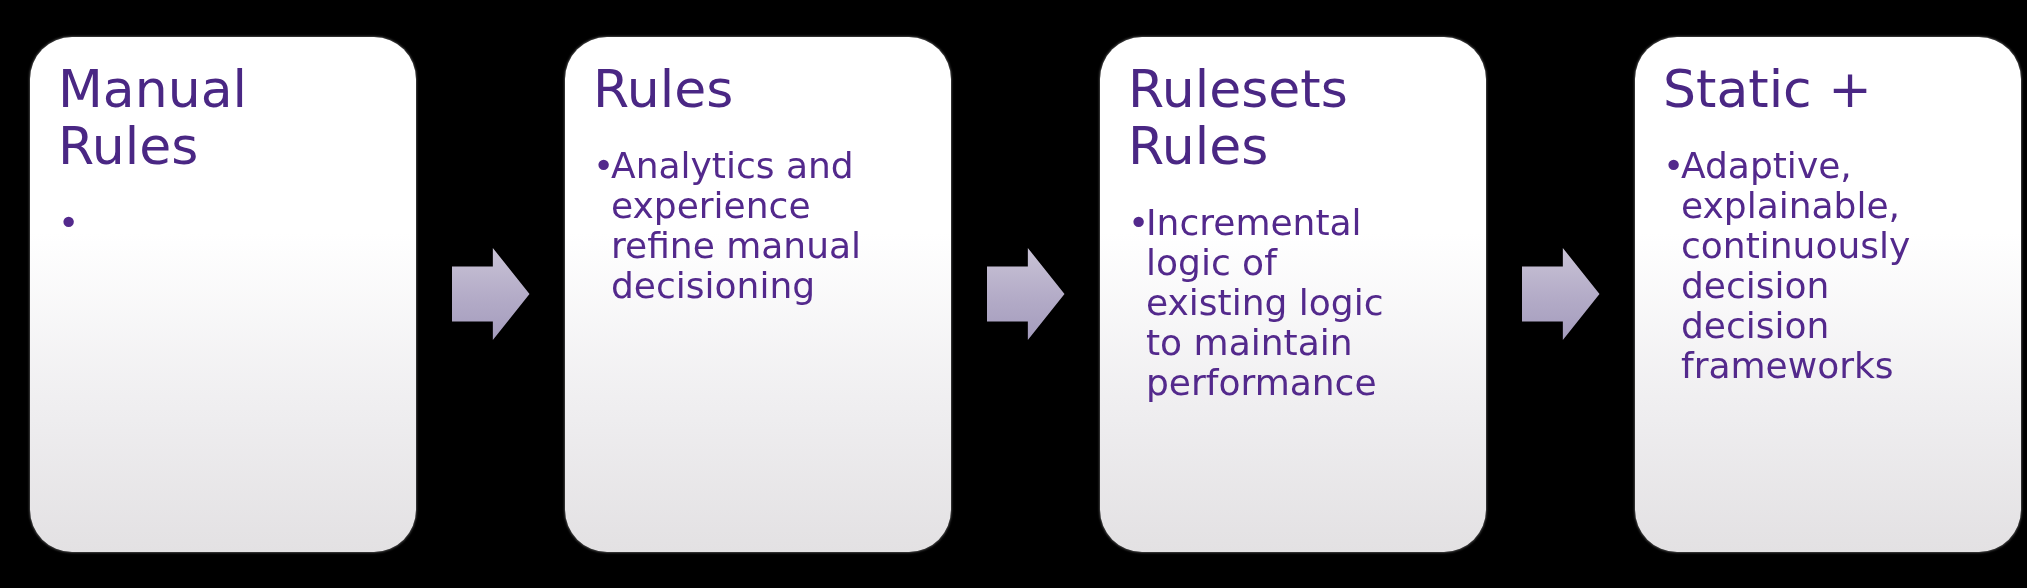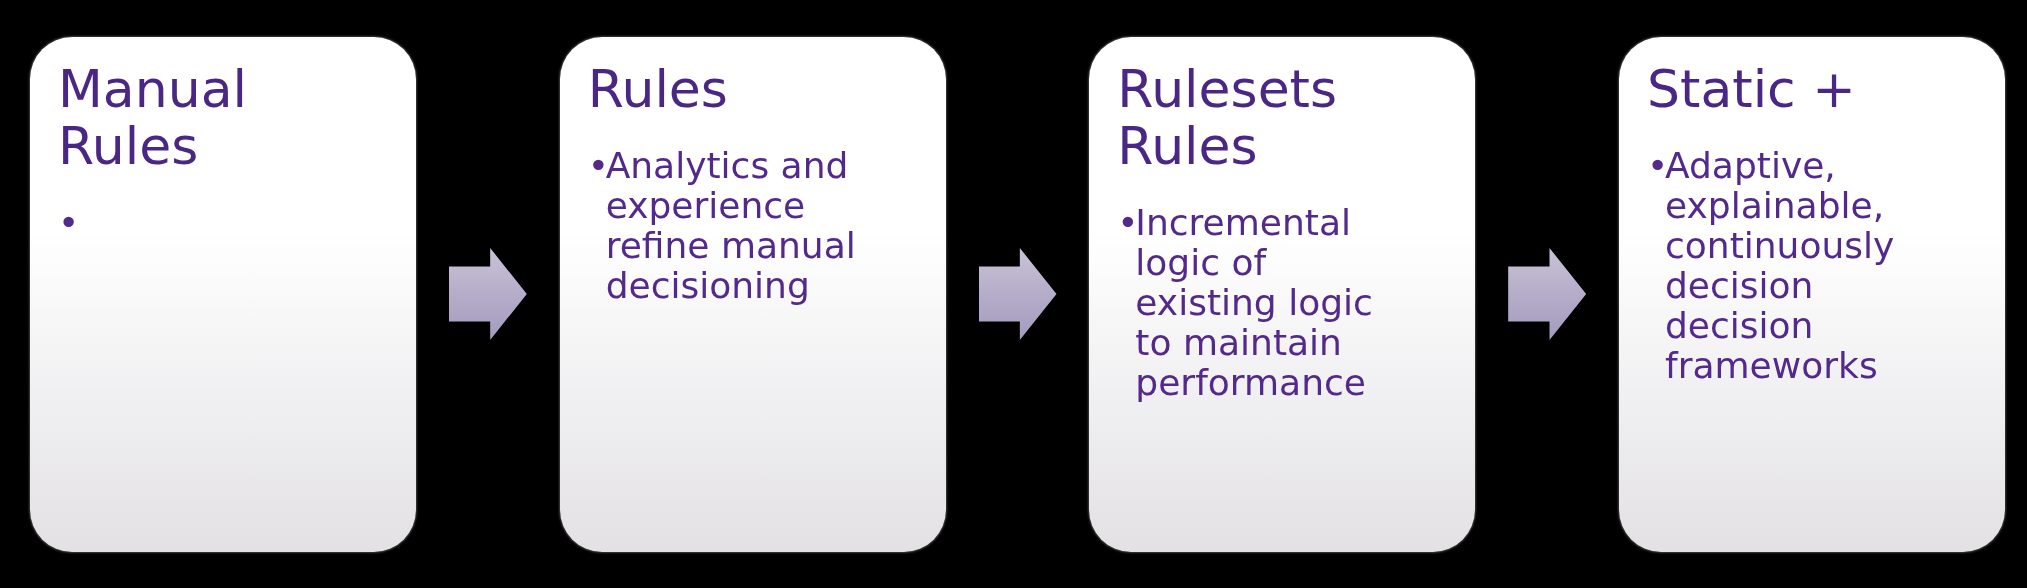--- a/index.html
+++ b/index.html
@@ -13,21 +13,21 @@
     height: 588px;
     background: #000000;
     overflow: hidden;
     font-family: "DejaVu Sans", "Liberation Sans", sans-serif;
   }
   .flow {
     display: flex;
     align-items: center;
     height: 100%;
     padding-left: 30px;
-    padding-right: 22px;
+    padding-right: 6px;
     box-sizing: border-box;
   }
   .card {
     width: 386px;
     height: 515px;
     box-sizing: border-box;
     border-radius: 42px;
     background: linear-gradient(to bottom, #ffffff 0%, #ffffff 38%, #efeef0 72%, #e3e1e3 100%);
     padding: 24px 28px 24px 28px;
     flex: 0 0 auto;

